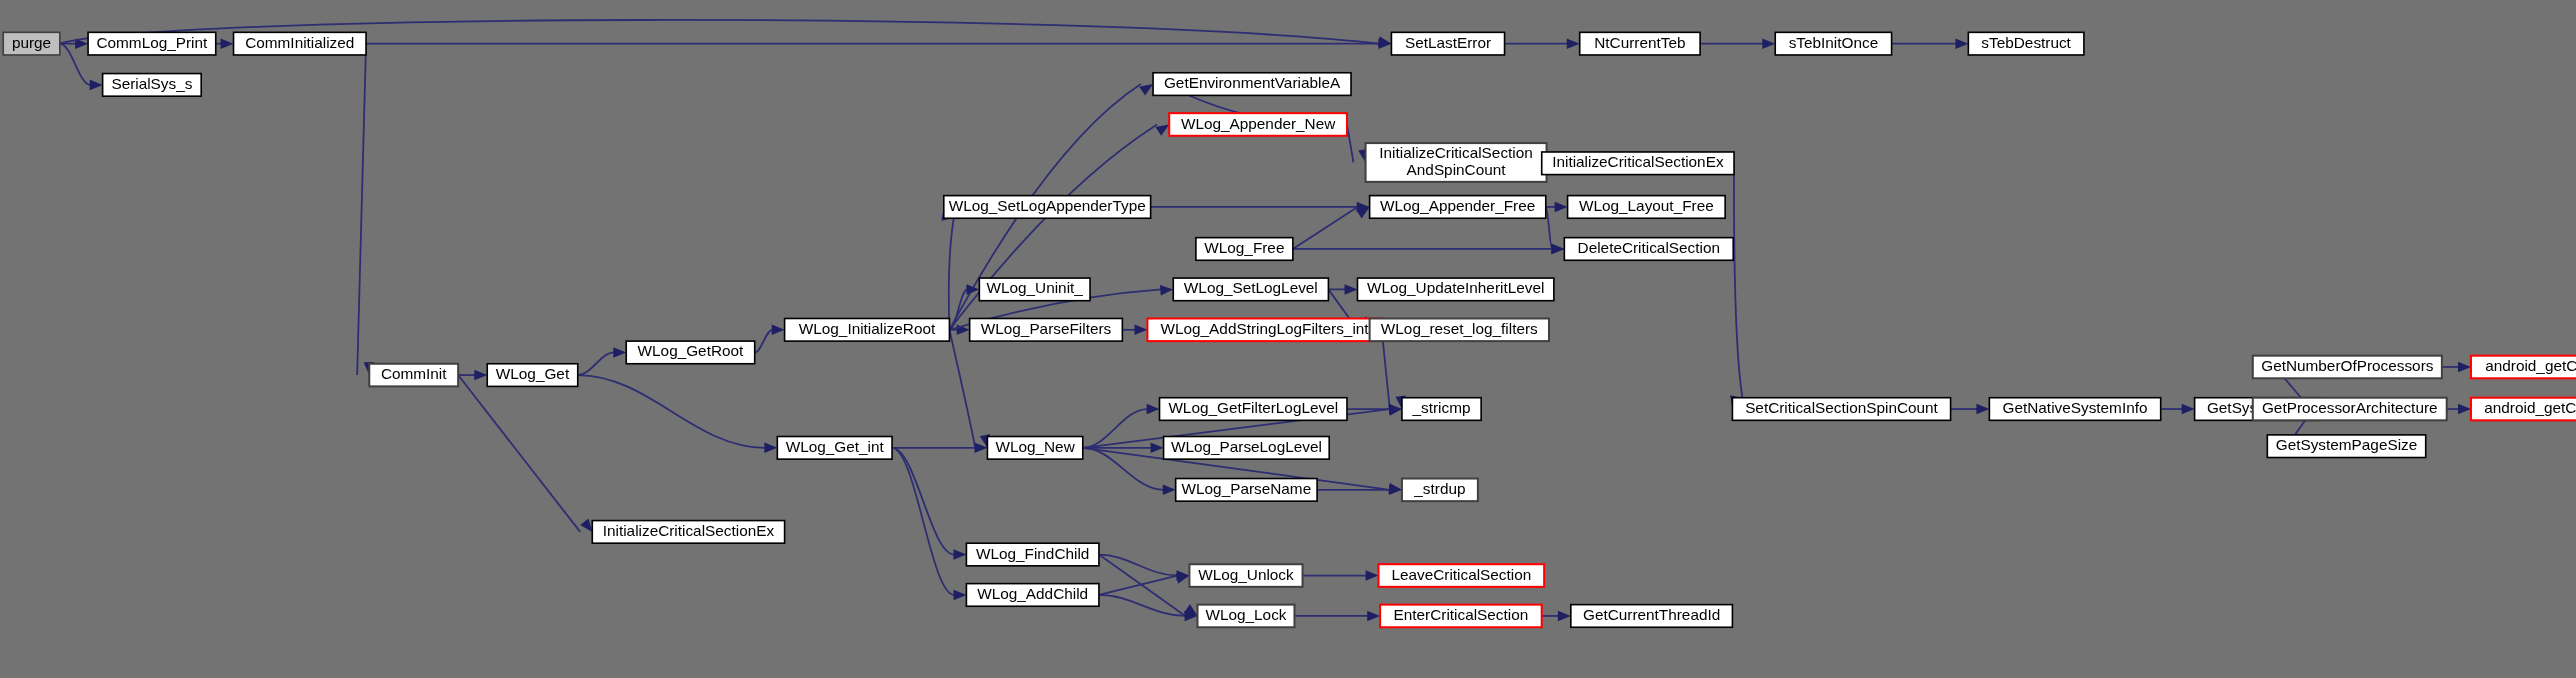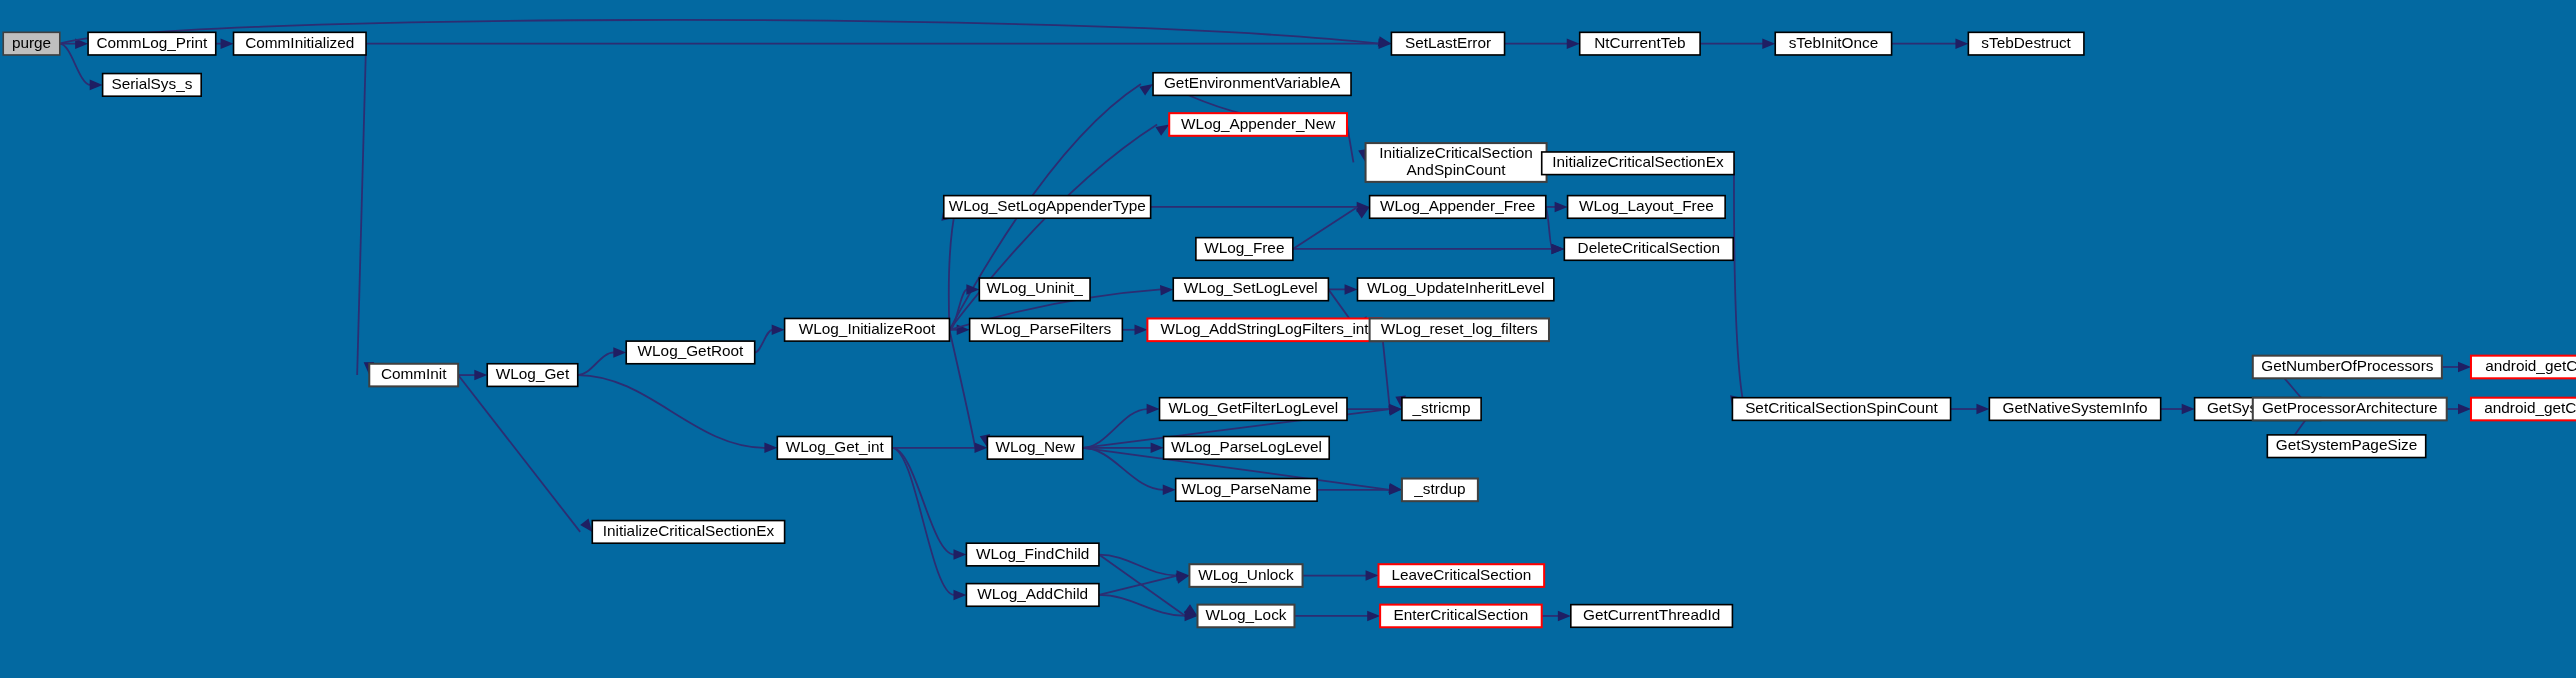--- a/index.html
+++ b/index.html
@@ -10,21 +10,21 @@
   body {
     width: 2576px;
     height: 679px;
     font-family: "Liberation Sans", sans-serif;
     overflow: hidden;
   }
   #graph-root {
     position: relative;
     width: 2576px;
     height: 679px;
-    background: #0369a1;
+    background: #737373;
   }
   #graph-svg {
     position: absolute;
     left: 0;
     top: 0;
     width: 2576px;
     height: 679px;
     display: block;
   }
   .node-rect {

